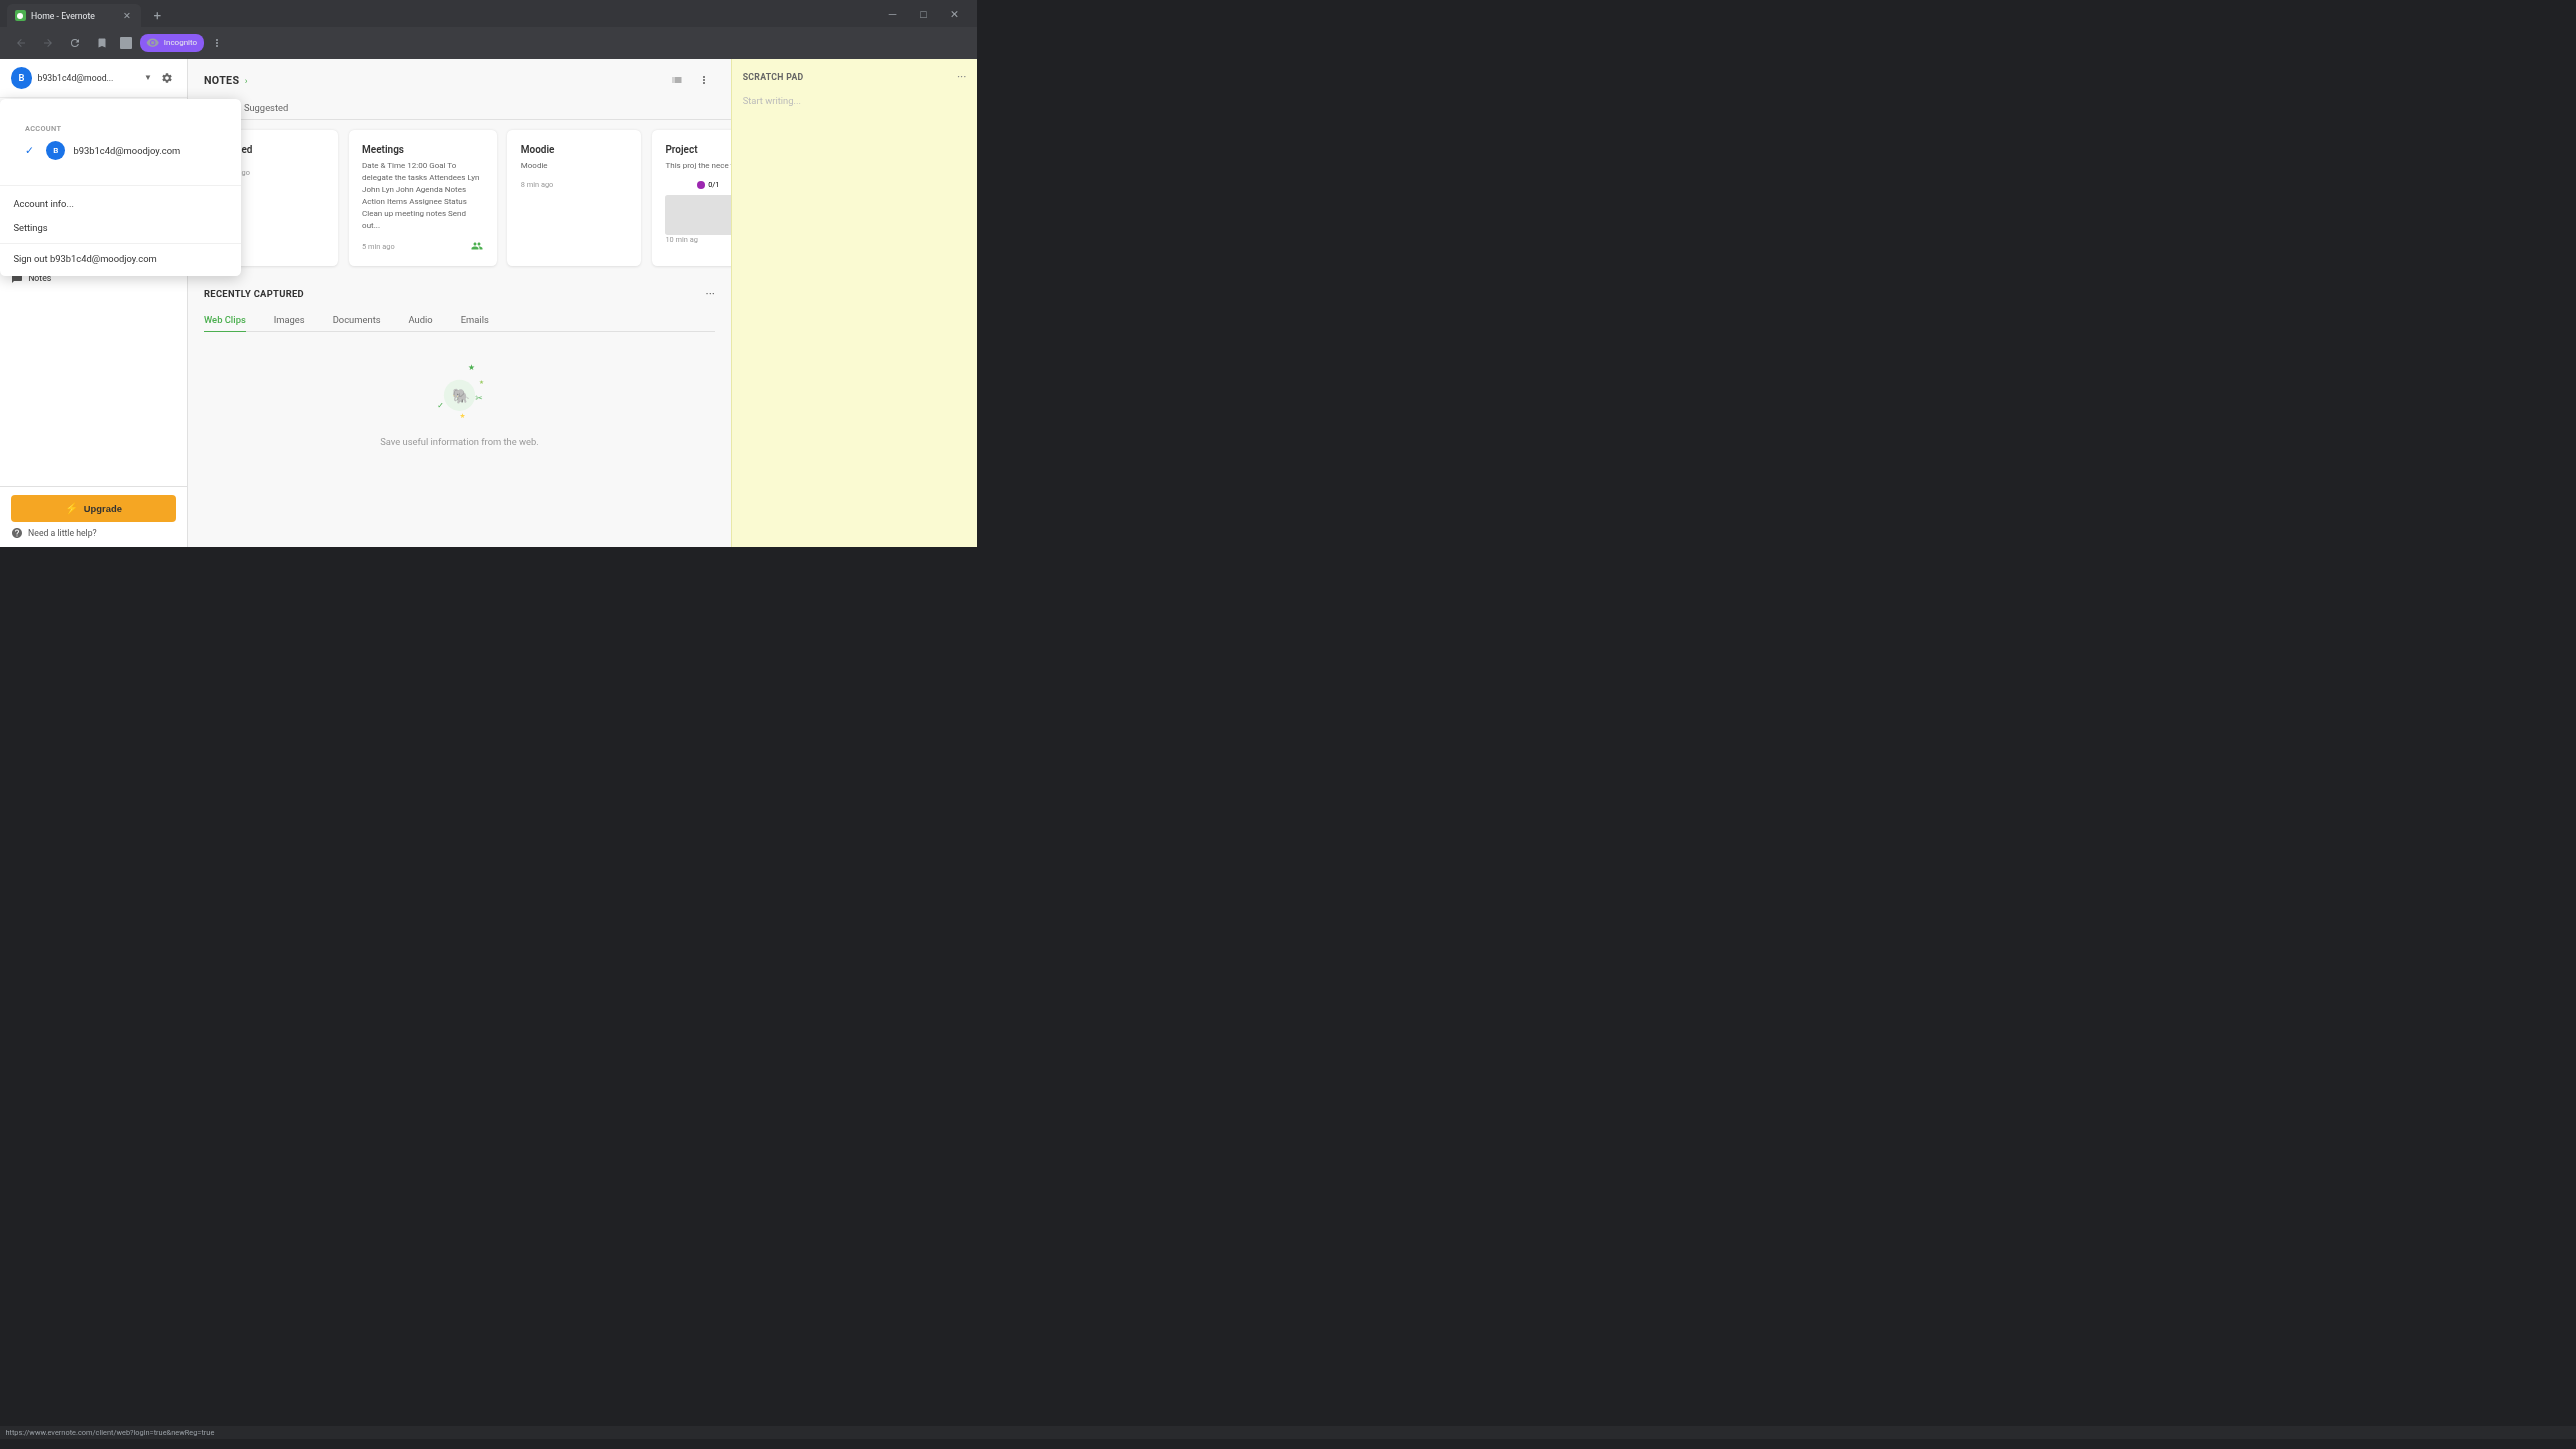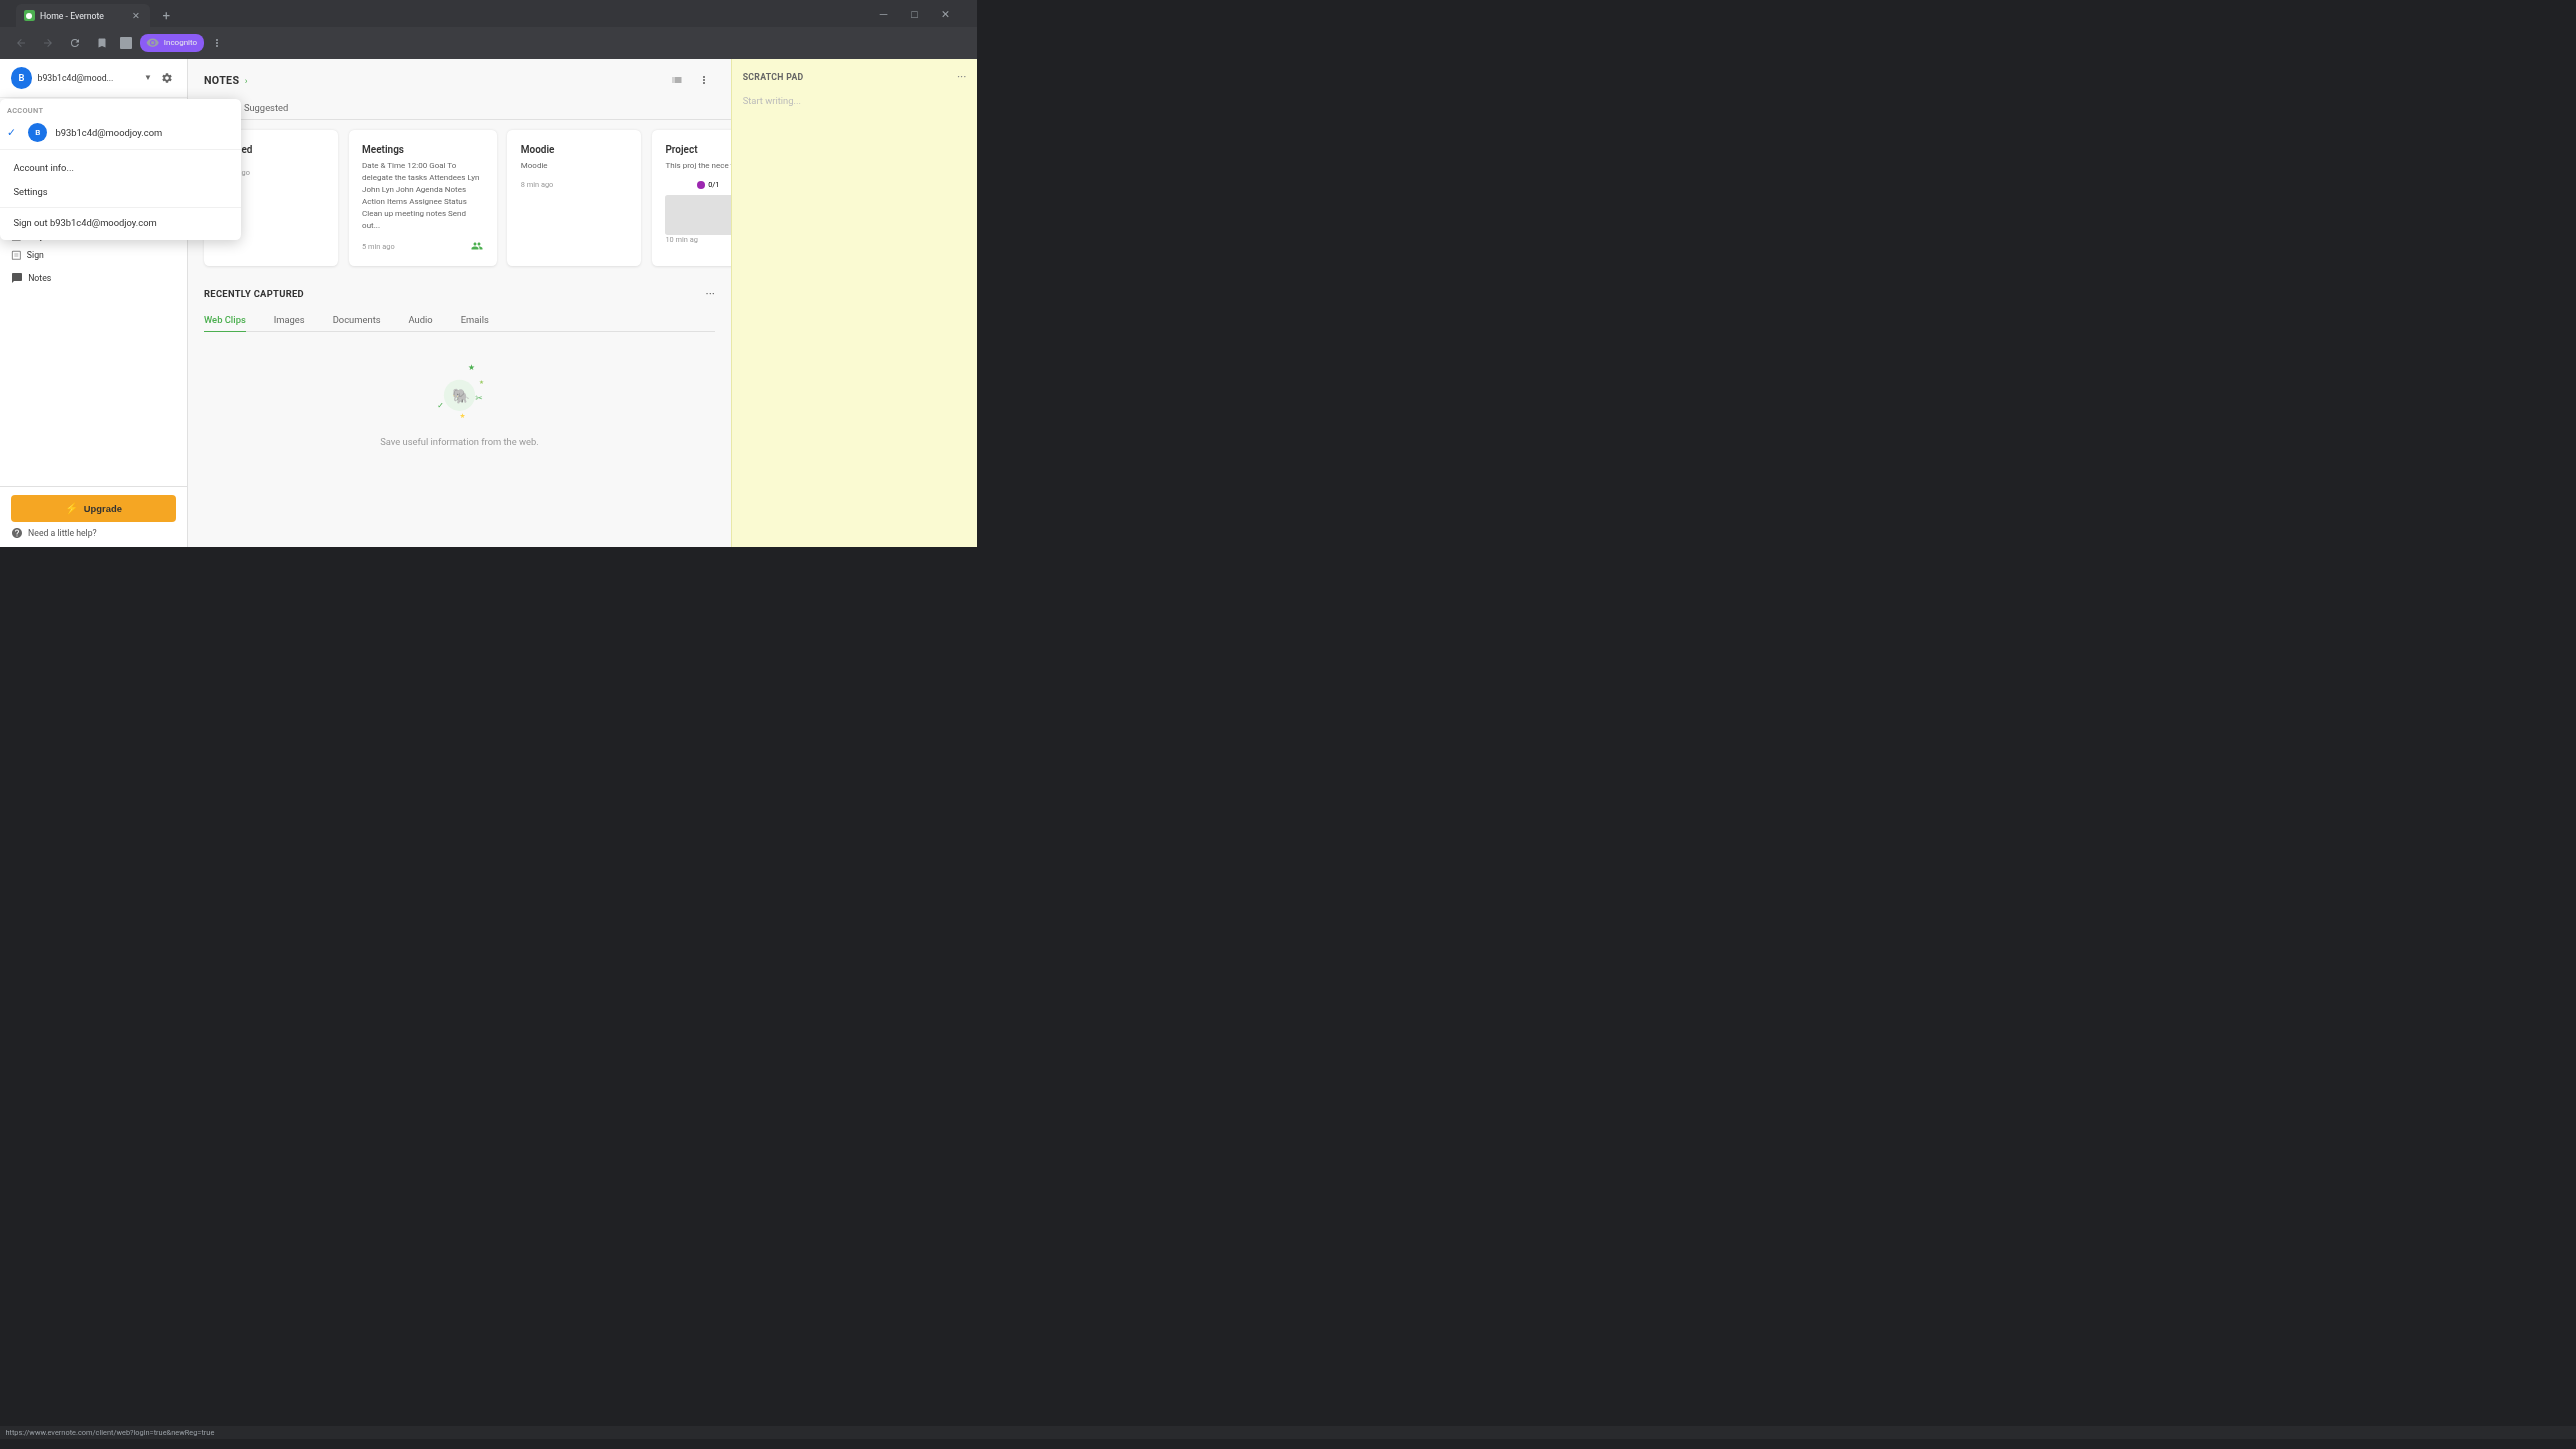--- a/index.html
+++ b/index.html
@@ -1,20 +1,20 @@
 <!DOCTYPE html>
 <html style="font-size:10.7px"><head>
   <meta charset="utf-8">
   <style>
     * { box-sizing: border-box; margin: 0; padding: 0; }
     body { font-family: -apple-system, BlinkMacSystemFont, 'Segoe UI', Roboto, sans-serif; background: #202124; width: 977px; height: 547px; overflow: hidden; position: relative; }
 
     
     .browser-chrome { background: #35363a; height: 59px; display: flex; flex-direction: column; }
-    .tab-bar { height: 27px; display: flex; align-items: flex-end; padding: 0 16px; gap: 4px; }
+    .tab-bar { height: 27px; display: flex; align-items: flex-end; padding: 0 7px; gap: 4px; }
     .tab { background: #2a2b2f; border-radius: 5.4px 5.4px 0 0; height: 23px; display: flex; align-items: center; padding: 0 8px; gap: 5.4px; min-width: 134px; position: relative; }
     .tab.active { background: #3c3d41; }
     .tab-favicon { width: 10.7px; height: 10.7px; background: #4caf50; border-radius: 2px; display: flex; align-items: center; justify-content: center; flex-shrink: 0; }
     .tab-favicon svg { width: 8px; height: 8px; }
     .tab-title { color: #e8eaed; font-size: 8.7px; flex: 1; white-space: nowrap; overflow: hidden; text-overflow: ellipsis; }
     .tab-close { color: #9aa0a6; font-size: 9.4px; cursor: pointer; width: 12px; height: 12px; display: flex; align-items: center; justify-content: center; border-radius: 50%; }
     .tab-new { width: 19px; height: 19px; display: flex; align-items: center; justify-content: center; color: #9aa0a6; font-size: 13.4px; cursor: pointer; border-radius: 50%; margin-left: 2.7px; margin-bottom: 2px; }
     .window-btn { width: 31px; height: 19px; display: flex; align-items: center; justify-content: center; color: #9aa0a6; font-size: 10.7px; cursor: pointer; }
 
     .nav-bar { height: 32px; background: #3c3d41; display: flex; align-items: center; padding: 0 10.7px; gap: 5.4px; }
@@ -55,21 +55,21 @@
 
     .sidebar-footer { padding: 8px 10.7px; border-top: 0.7px solid #e0e0e0; }
     .upgrade-btn { width: 100%; background: #f5a623; border: none; border-radius: 4px; padding: 6.7px; display: flex; align-items: center; justify-content: center; gap: 5.4px; cursor: pointer; font-size: 9.4px; font-weight: 600; color: #333; }
     .upgrade-icon { font-size: 10.7px; }
     .help-link { display: flex; align-items: center; gap: 5.4px; padding: 5.4px 0 0; cursor: pointer; }
     .help-icon { width: 12px; height: 12px; color: #666; }
     .help-text { font-size: 8.7px; color: #555; }
 
     
     .account-dropdown { position: absolute; top: 40px; left: 0; width: 241px; background: white; border-radius: 5.4px; box-shadow: 0 2.7px 13.4px rgba(0,0,0,0.2); z-index: 100; overflow: hidden; }
-    .dropdown-account-section { padding: 7px; border-bottom: 0.7px solid #f0f0f0; }
+    .dropdown-account-section { padding: 25px; border-bottom: 0.7px solid #f0f0f0; }
     .account-label { font-size: 7.4px; color: #999; font-weight: 600; letter-spacing: 0.3px; text-transform: uppercase; margin-bottom: 8px; }
     .account-row { display: flex; align-items: center; gap: 8px; }
     .check-mark { color: #1a73e8; font-size: 10.7px; width: 13.4px; }
     .account-email { font-size: 9.4px; color: #333; }
     .dropdown-menu { padding: 5.4px 0; }
     .dropdown-item { padding: 6.7px 13.4px; font-size: 9.4px; color: #333; cursor: pointer; display: flex; align-items: center; }
     .dropdown-divider { height: 0.7px; background: #f0f0f0; margin: 2.7px 0; }
     .dropdown-signout { padding: 6.7px 13.4px; font-size: 9.4px; color: #333; cursor: pointer; }
 
     

